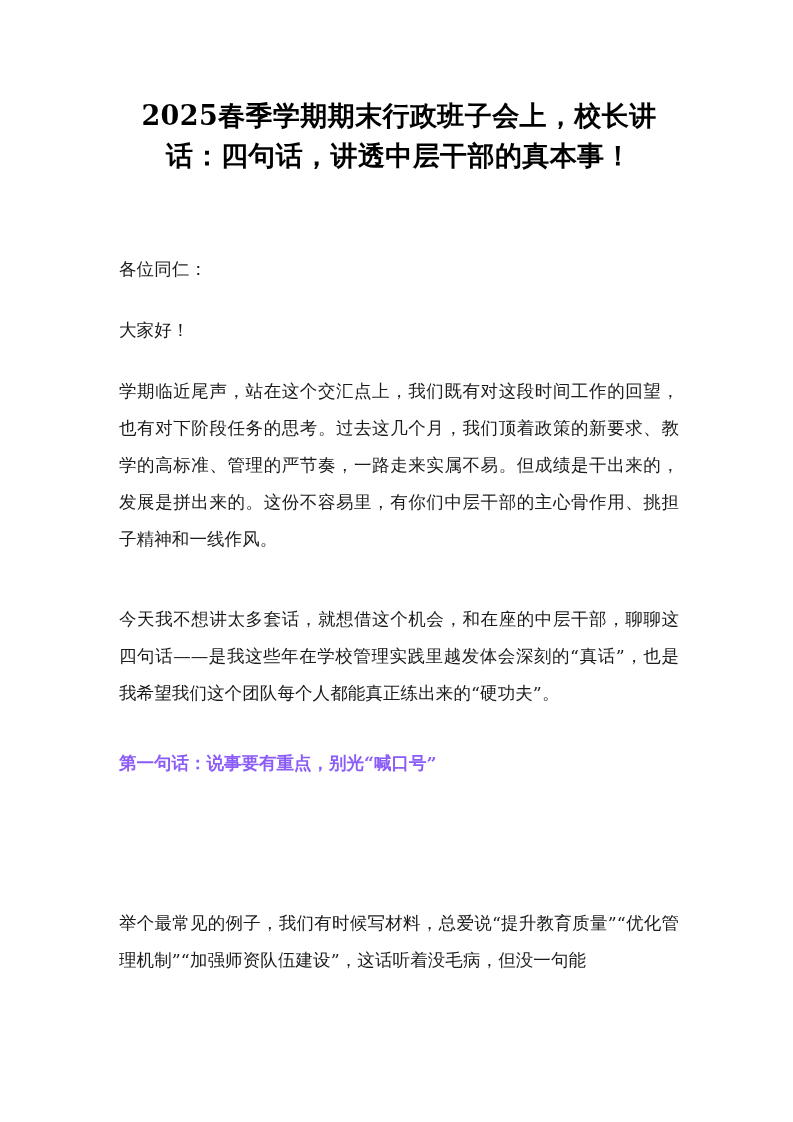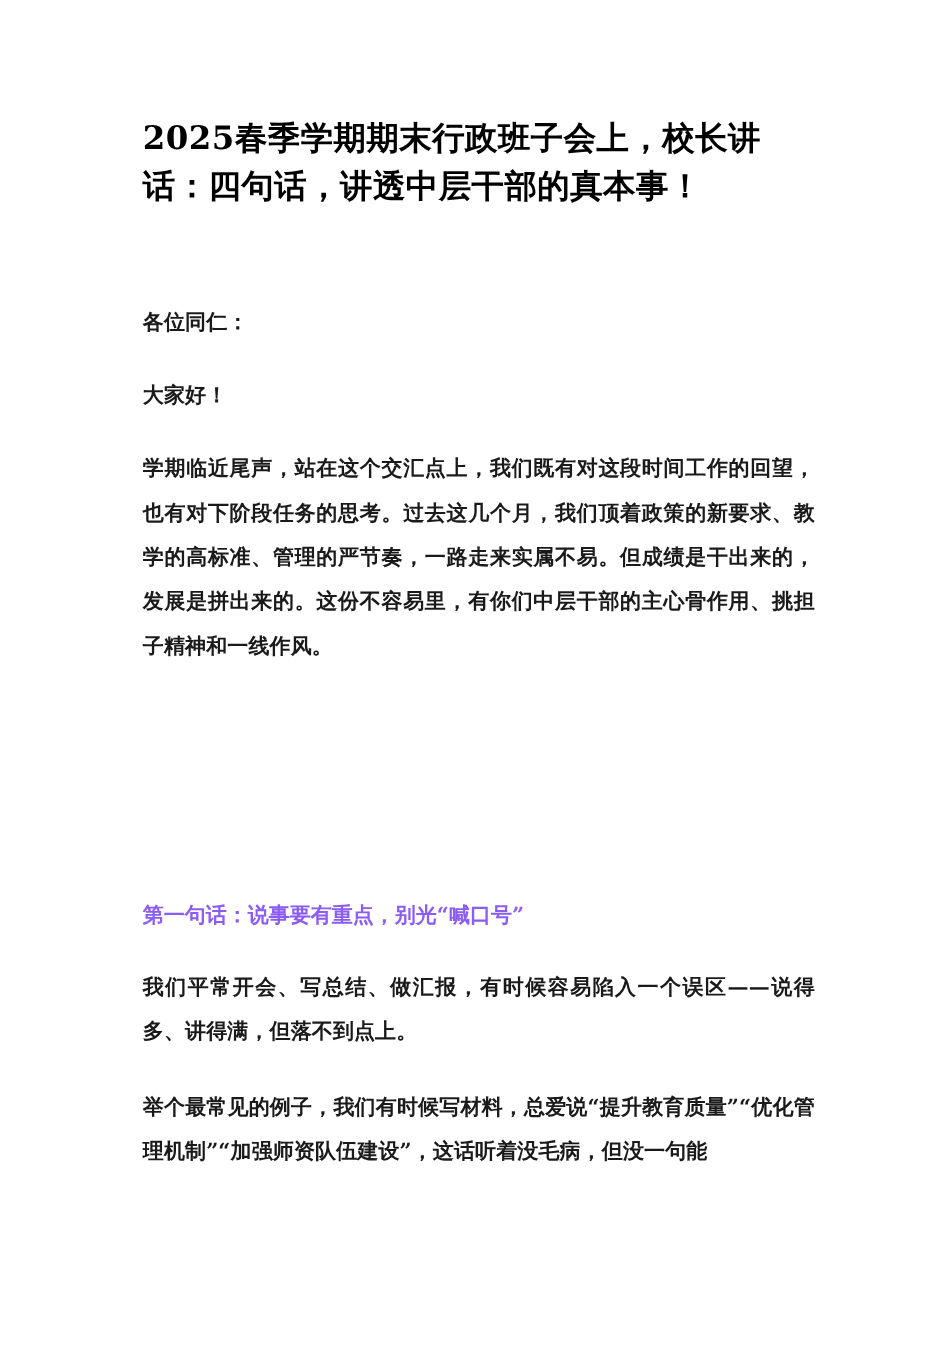--- a/index.html
+++ b/index.html
@@ -26,33 +26,33 @@
       left: 119px;
       top: 96px;
       width: 560px;
       font-family: "DejaVu Serif", "Liberation Serif", serif;
       font-weight: bold;
       font-size: 27px;
       line-height: 40px;
       letter-spacing: 0.4px;
       color: #000000;
       margin: 0;
+      text-align: center;
     }
     .p {
       position: absolute;
       left: 119px;
       width: 560px;
       font-size: 17.5px;
       line-height: 37px;
       margin: 0;
       color: #1a1a1a;
       text-align: justify;
       text-align-last: left;
       letter-spacing: 0.1px;
-      font-weight: bold;
     }
     .h2 {
       position: absolute;
       left: 119px;
       width: 560px;
       font-size: 17.5px;
       line-height: 37px;
       font-weight: bold;
       margin: 0;
       color: #8b5cf6;
@@ -64,20 +64,20 @@
 <div class="page">
 
   <h1 class="title">2025春季学期期末行政班子会上，校长讲话：四句话，讲透中层干部的真本事！</h1>
 
   <p class="p" style="top:251px;">各位同仁：</p>
 
   <p class="p" style="top:373px;">学期临近尾声，站在这个交汇点上，我们既有对这段时间工作的回望，也有对下阶段任务的思考。过去这几个月，我们顶着政策的新要求、教学的高标准、管理的严节奏，一路走来实属不易。但成绩是干出来的，发展是拼出来的。这份不容易里，有你们中层干部的主心骨作用、挑担子精神和一线作风。</p>
 
   <p class="p" style="top:312px;">大家好！</p>
 
+  <p class="p" style="top:601px;">今天我不想讲太多套话，就想借这个机会，和在座的中层干部，聊聊这四句话——是我这些年在学校管理实践里越发体会深刻的“真话”，也是我希望我们这个团队每个人都能真正练出来的“硬功夫”。</p>
 
   <h2 class="h2" style="top:745px;">第一句话：说事要有重点，别光“喊口号”</h2>
 
-  <p class="p" style="top:805px;">我们平常开会、写总结、做汇报，有时候容易陷入一个误区——说得多、讲得满，但落不到点上。</p>
 
   <p class="p" style="top:905px;">举个最常见的例子，我们有时候写材料，总爱说“提升教育质量”“优化管理机制”“加强师资队伍建设”，这话听着没毛病，但没一句能</p>
 
 </div>
 
 </body></html>

